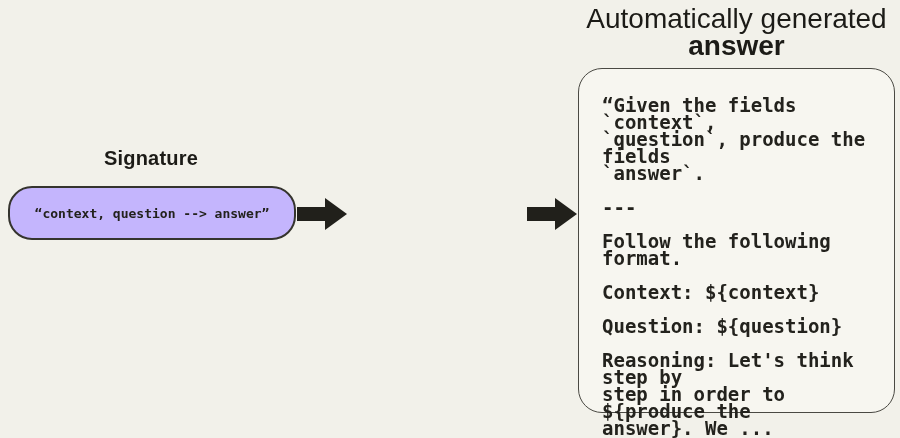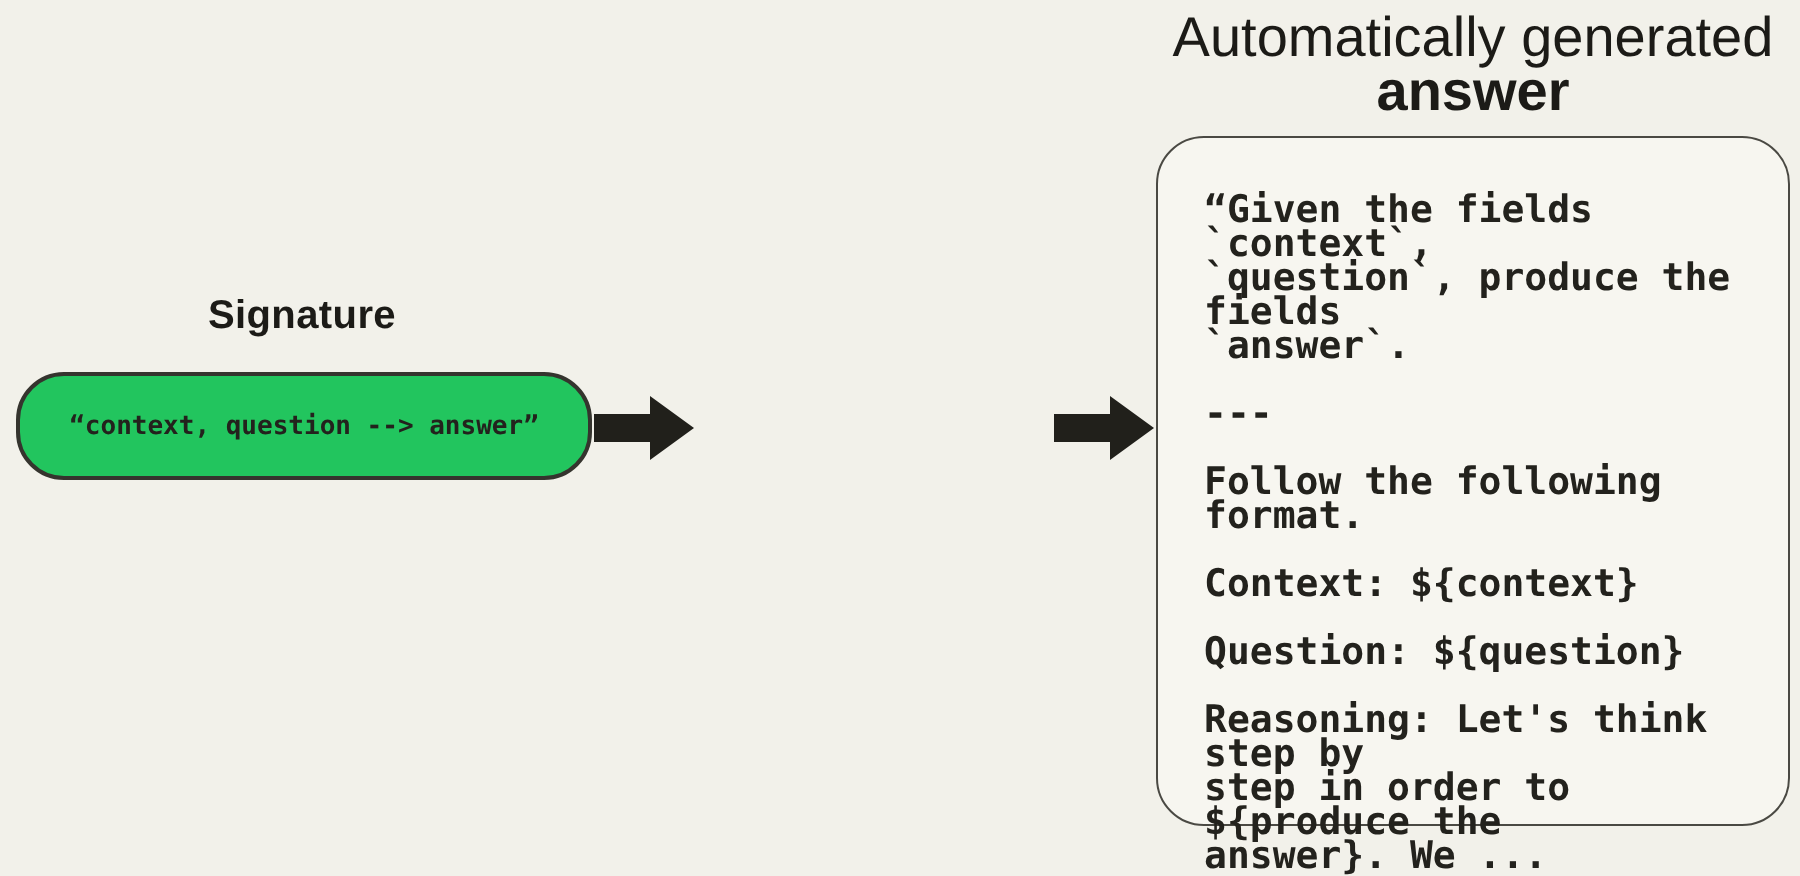--- a/index.html
+++ b/index.html
@@ -25,21 +25,21 @@
     letter-spacing: 0.2px;
   }
   .sig-heading { left: 0px; top: 146px; width: 302px; }
   .mod-heading { left: 336px; top: 146px; width: 200px; }
 
   .sig-box {
     position: absolute;
     left: 8px; top: 186px;
     width: 288px; height: 54px;
     box-sizing: border-box;
-    background: #22c55e;
+    background: #c4b5fd;
     border: 2px solid #35342e;
     border-radius: 24px;
     display: flex;
     align-items: center;
     justify-content: center;
   }
   .mono {
     font-family: "DejaVu Sans Mono", monospace;
     font-weight: 700;
     color: #23221d;

